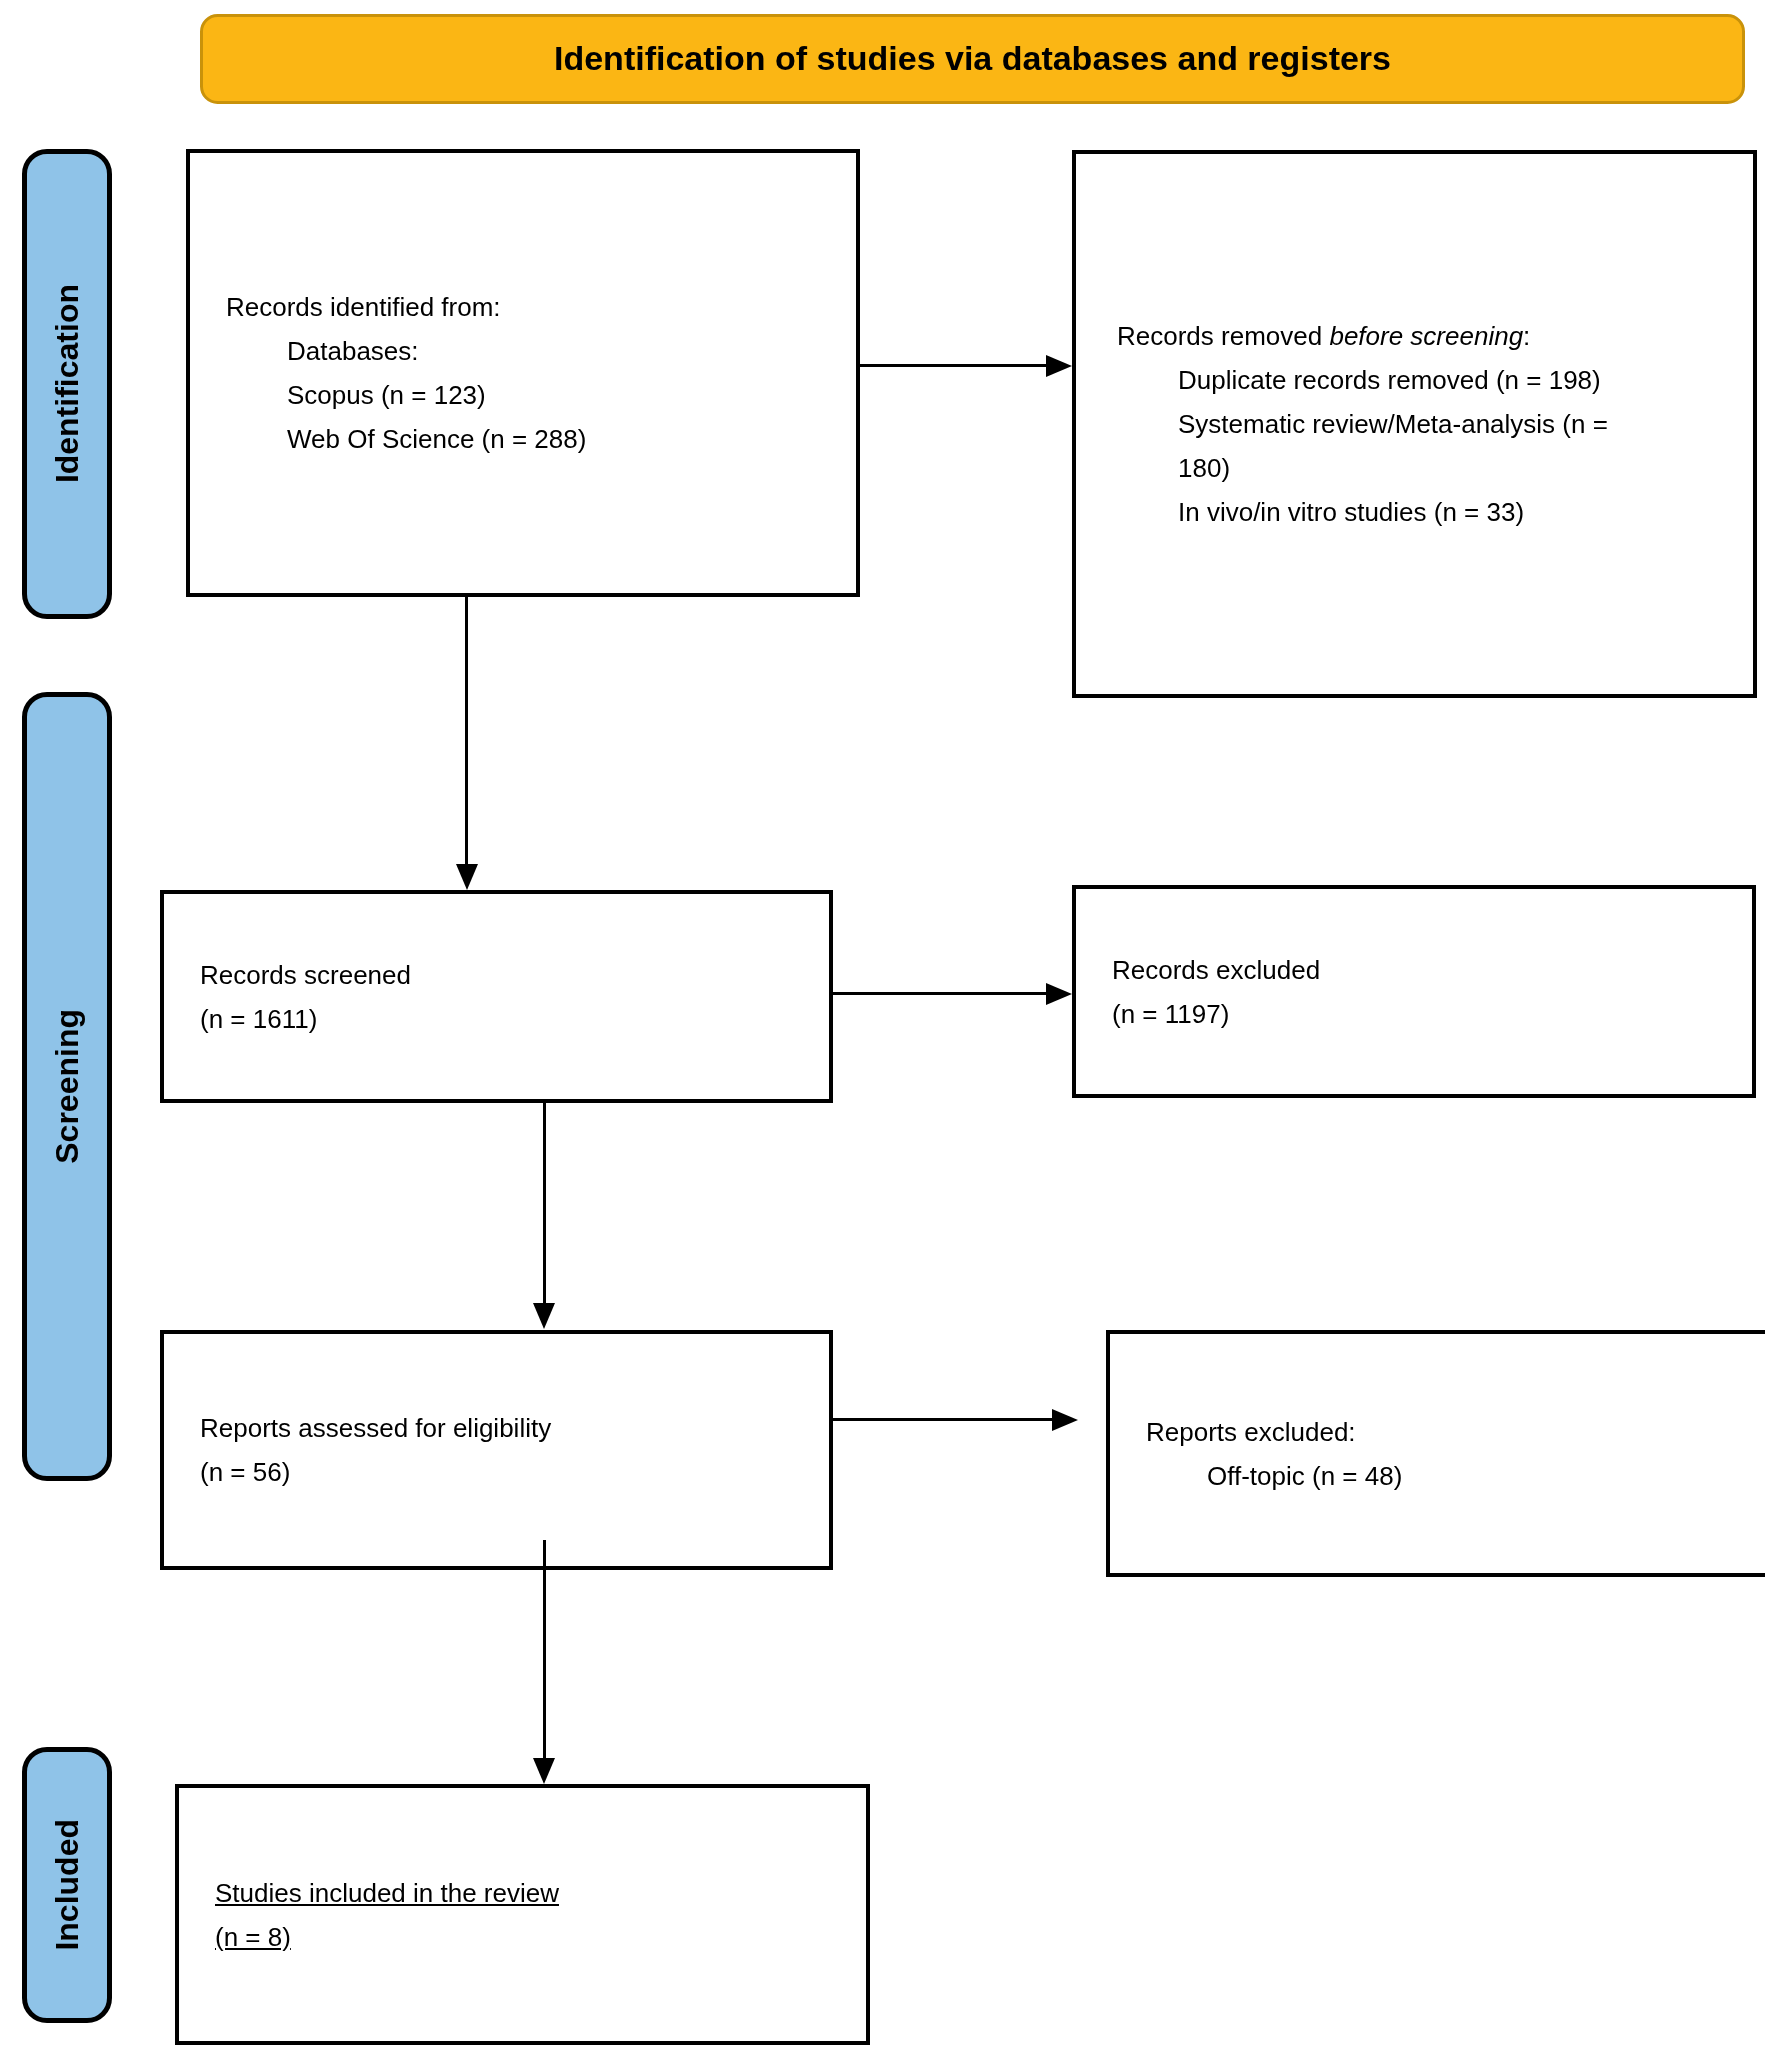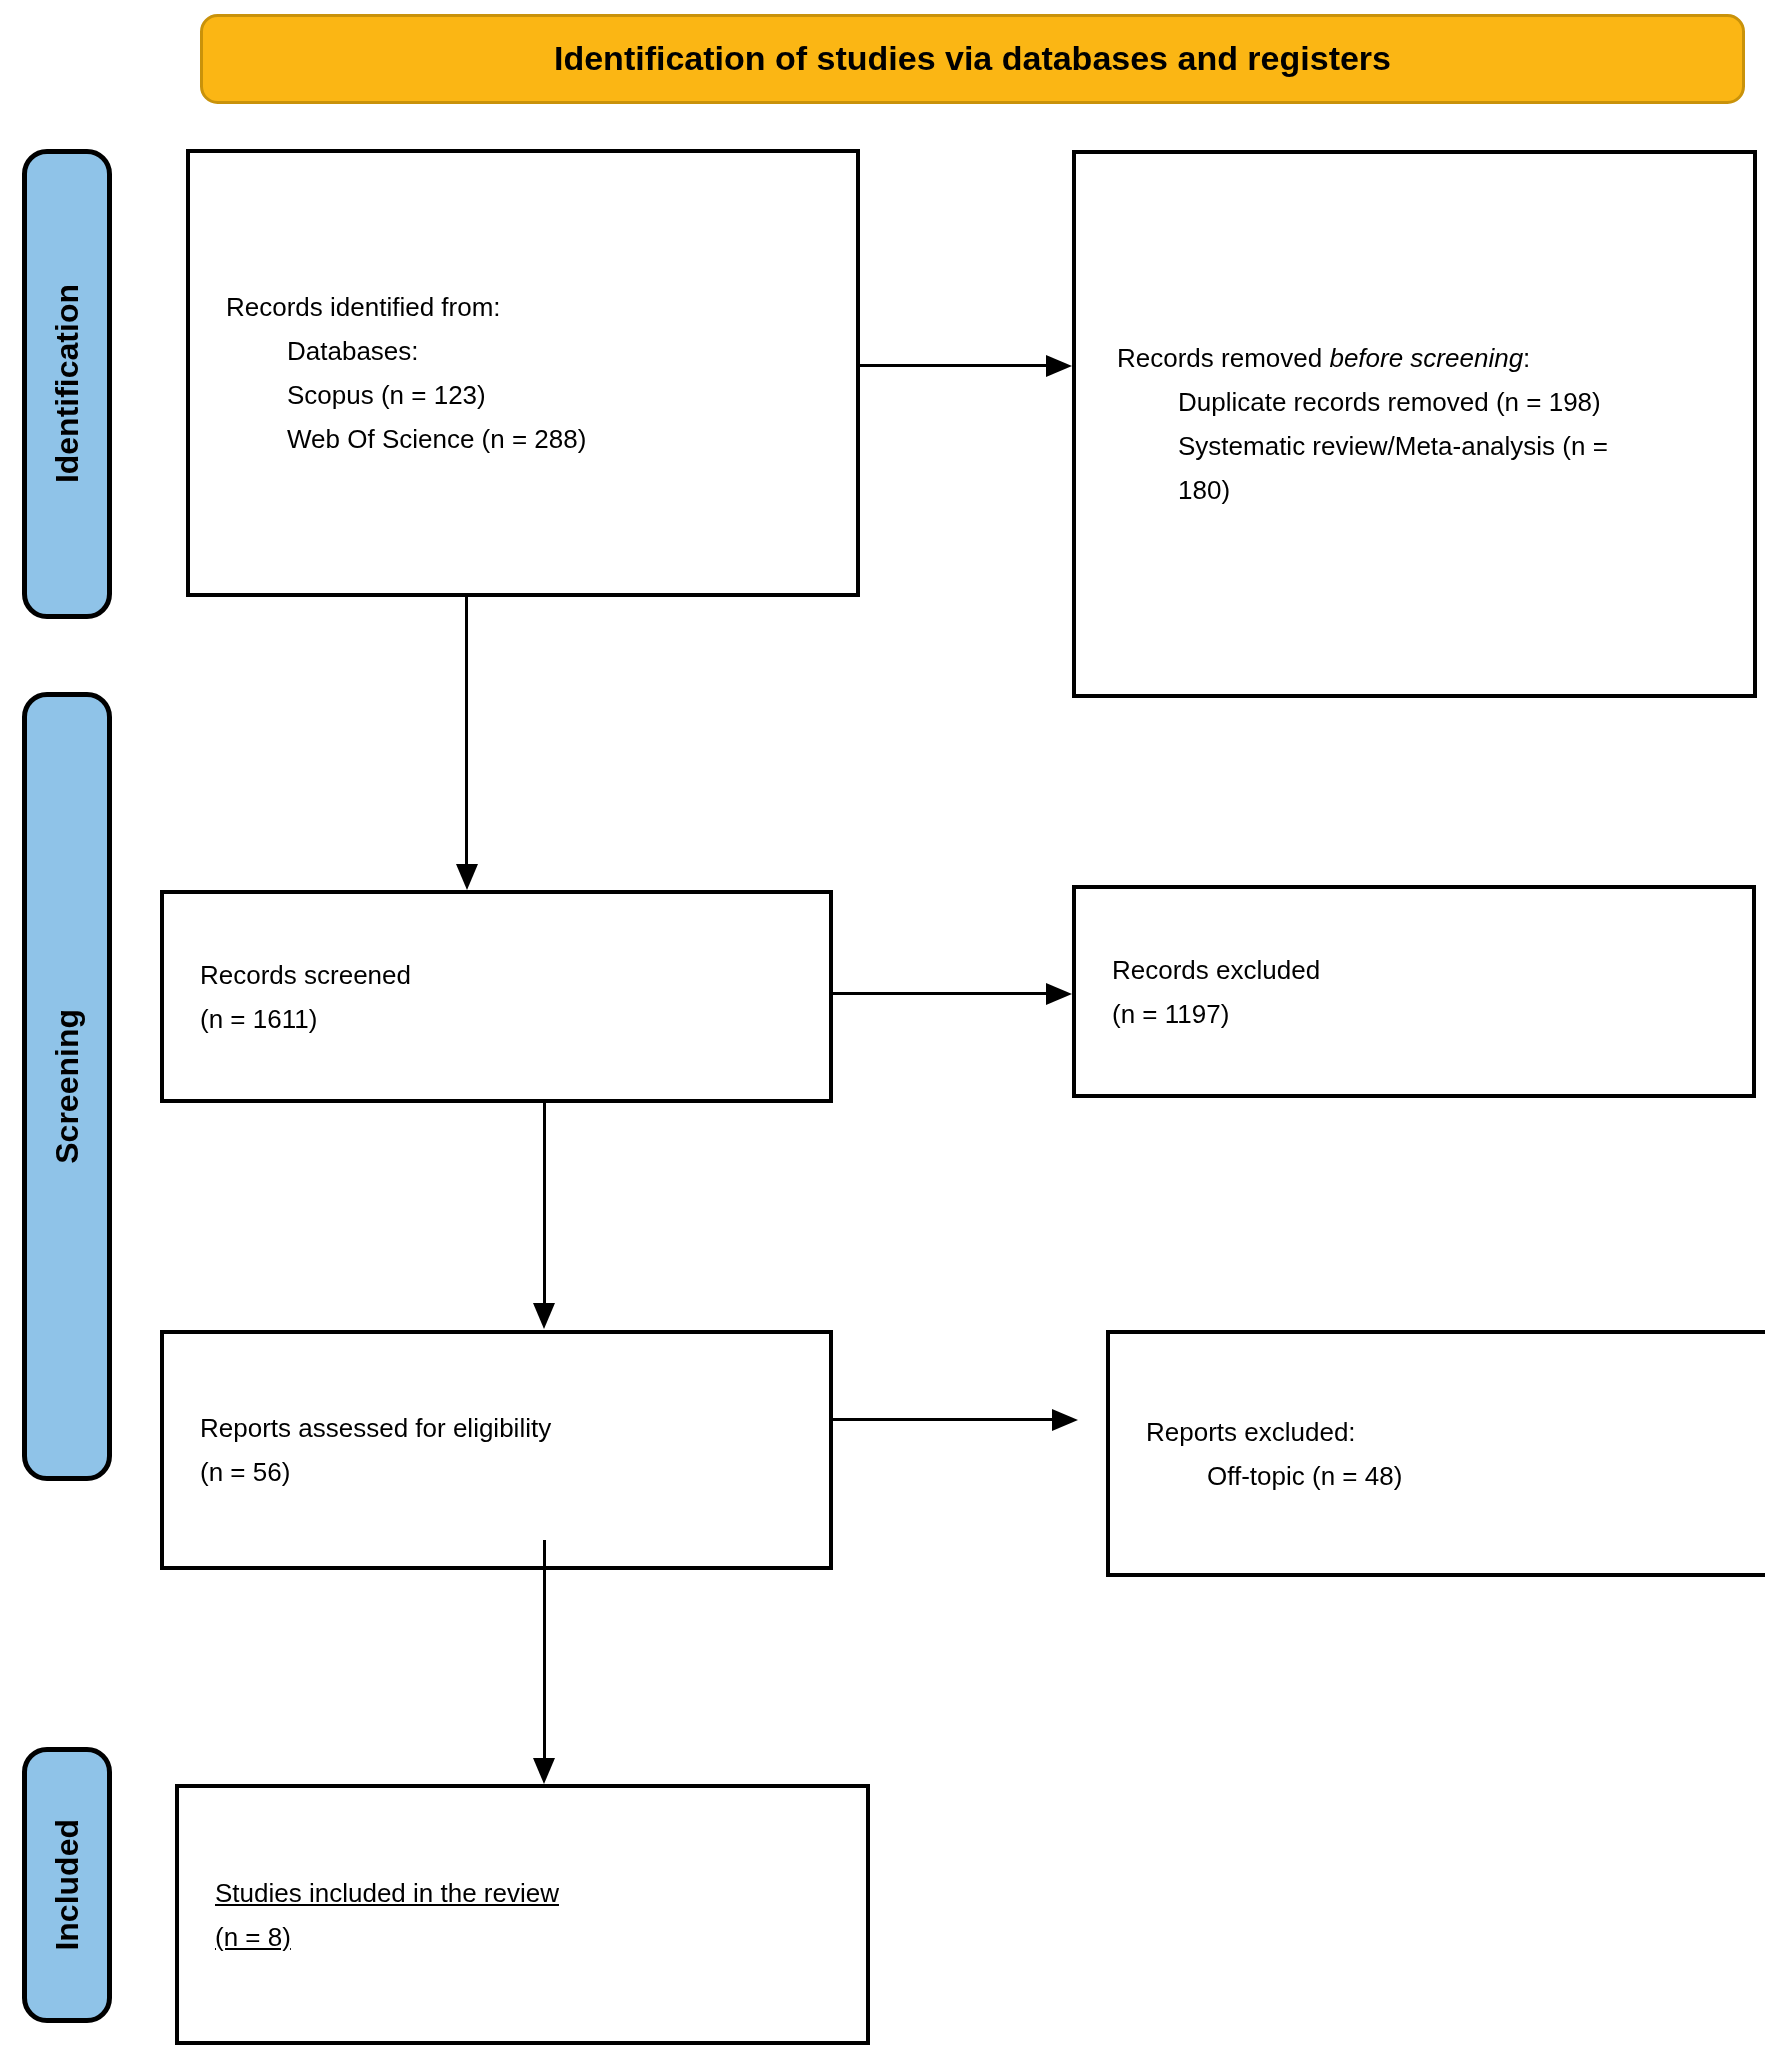--- a/index.html
+++ b/index.html
@@ -111,20 +111,21 @@
     <div>Records identified from:</div>
     <div class="indent">Databases:</div>
     <div class="indent">Scopus (n = 123)</div>
     <div class="indent">Web Of Science (n = 288)</div>
   </div>
 
   <div class="box" id="box-removed">
     <div class="intro"><span>Records removed </span><em>before screening</em><span>:</span></div>
     <div class="indent">Duplicate records removed (n = 198)</div>
     <div class="indent">Systematic review/Meta-analysis (n = 180)</div>
+    <div class="indent">In vivo/in vitro studies (n = 33)</div>
   </div>
 
   <div class="box" id="box-screened">
     <div>Records screened</div>
     <div>(n = 1611)</div>
   </div>
 
   <div class="box" id="box-excluded">
     <div>Records excluded</div>
     <div>(n = 1197)</div>

